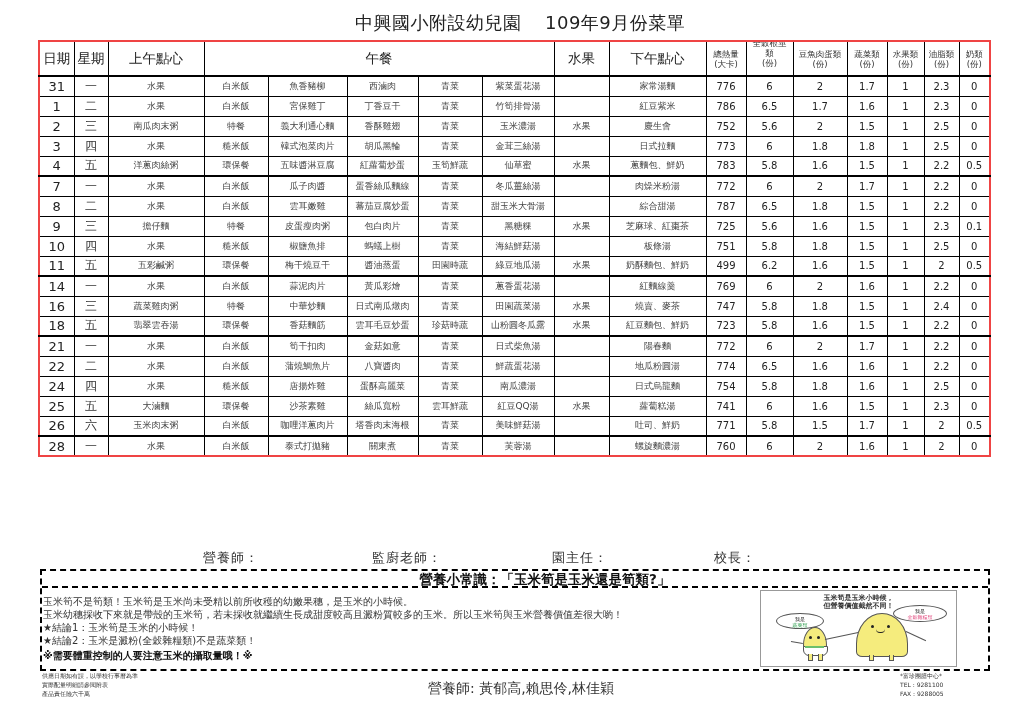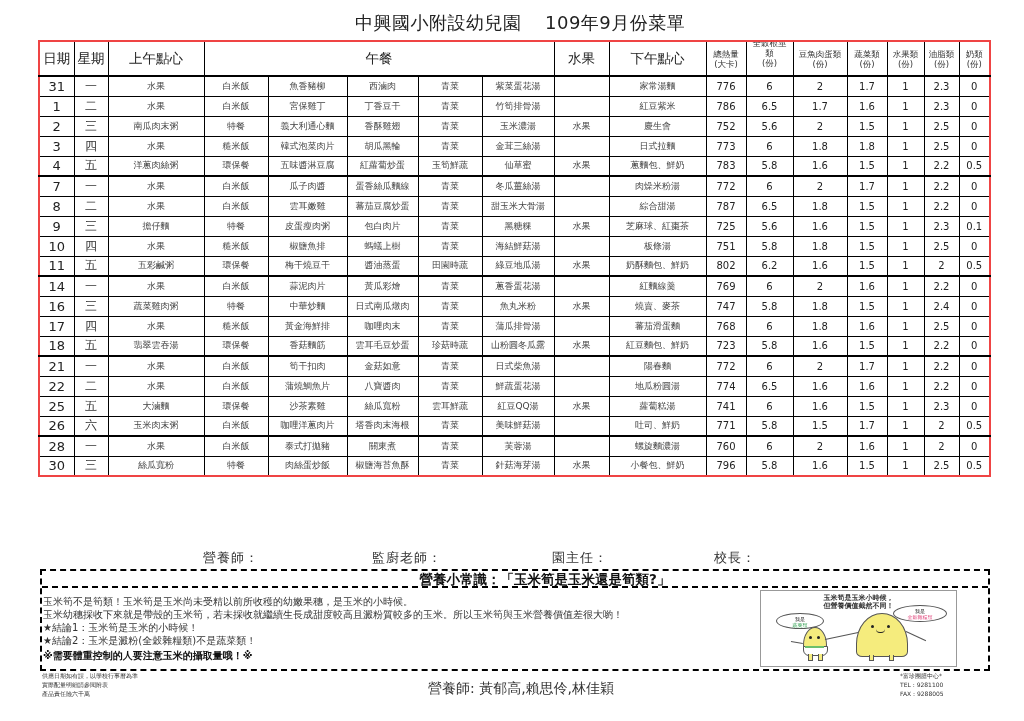--- a/index.html
+++ b/index.html
@@ -306,21 +306,21 @@
         <td class="c-date">11</td>
         <td class="c-wd">五</td>
         <td class="c-food">五彩鹹粥</td>
         <td class="c-food">環保餐</td>
         <td class="c-food">梅干燒豆干</td>
         <td class="c-food">醬油蒸蛋</td>
         <td class="c-food">田園時蔬</td>
         <td class="c-food">綠豆地瓜湯</td>
         <td class="c-food">水果</td>
         <td class="c-food">奶酥麵包、鮮奶</td>
-        <td class="c-num">802</td>
+        <td class="c-num">499</td>
         <td class="c-num">6.2</td>
         <td class="c-num">1.6</td>
         <td class="c-num">1.5</td>
         <td class="c-num">1</td>
         <td class="c-num">2</td>
         <td class="c-num">0.5</td>
       </tr>
       <tr>
         <td class="c-date">14</td>
         <td class="c-wd">一</td>
@@ -341,48 +341,29 @@
         <td class="c-num">0</td>
       </tr>
       <tr>
         <td class="c-date">16</td>
         <td class="c-wd">三</td>
         <td class="c-food">蔬菜雞肉粥</td>
         <td class="c-food">特餐</td>
         <td class="c-food">中華炒麵</td>
         <td class="c-food">日式南瓜燉肉</td>
         <td class="c-food">青菜</td>
-        <td class="c-food">魚丸米粉</td>
+        <td class="c-food">田園蔬菜湯</td>
         <td class="c-food">水果</td>
         <td class="c-food">燒賣、麥茶</td>
         <td class="c-num">747</td>
         <td class="c-num">5.8</td>
         <td class="c-num">1.8</td>
         <td class="c-num">1.5</td>
         <td class="c-num">1</td>
         <td class="c-num">2.4</td>
-        <td class="c-num">0</td>
-      </tr>
-      <tr>
-        <td class="c-date">17</td>
-        <td class="c-wd">四</td>
-        <td class="c-food">水果</td>
-        <td class="c-food">糙米飯</td>
-        <td class="c-food">黃金海鮮排</td>
-        <td class="c-food">咖哩肉末</td>
-        <td class="c-food">青菜</td>
-        <td class="c-food">蒲瓜排骨湯</td>
-        <td class="c-food"></td>
-        <td class="c-food">蕃茄滑蛋麵</td>
-        <td class="c-num">768</td>
-        <td class="c-num">6</td>
-        <td class="c-num">1.8</td>
-        <td class="c-num">1.6</td>
-        <td class="c-num">1</td>
-        <td class="c-num">2.5</td>
         <td class="c-num">0</td>
       </tr>
       <tr class="week-end">
         <td class="c-date">18</td>
         <td class="c-wd">五</td>
         <td class="c-food">翡翠雲吞湯</td>
         <td class="c-food">環保餐</td>
         <td class="c-food">香菇麵筋</td>
         <td class="c-food">雲耳毛豆炒蛋</td>
         <td class="c-food">珍菇時蔬</td>
@@ -429,20 +410,39 @@
         <td class="c-food">地瓜粉圓湯</td>
         <td class="c-num">774</td>
         <td class="c-num">6.5</td>
         <td class="c-num">1.6</td>
         <td class="c-num">1.6</td>
         <td class="c-num">1</td>
         <td class="c-num">2.2</td>
         <td class="c-num">0</td>
       </tr>
       <tr>
+        <td class="c-date">24</td>
+        <td class="c-wd">四</td>
+        <td class="c-food">水果</td>
+        <td class="c-food">糙米飯</td>
+        <td class="c-food">唐揚炸雞</td>
+        <td class="c-food">蛋酥高麗菜</td>
+        <td class="c-food">青菜</td>
+        <td class="c-food">南瓜濃湯</td>
+        <td class="c-food"></td>
+        <td class="c-food">日式烏龍麵</td>
+        <td class="c-num">754</td>
+        <td class="c-num">5.8</td>
+        <td class="c-num">1.8</td>
+        <td class="c-num">1.6</td>
+        <td class="c-num">1</td>
+        <td class="c-num">2.5</td>
+        <td class="c-num">0</td>
+      </tr>
+      <tr>
         <td class="c-date">25</td>
         <td class="c-wd">五</td>
         <td class="c-food">大滷麵</td>
         <td class="c-food">環保餐</td>
         <td class="c-food">沙茶素雞</td>
         <td class="c-food">絲瓜寬粉</td>
         <td class="c-food">雲耳鮮蔬</td>
         <td class="c-food">紅豆QQ湯</td>
         <td class="c-food">水果</td>
         <td class="c-food">蘿蔔糕湯</td>
@@ -484,39 +484,20 @@
         <td class="c-food">芙蓉湯</td>
         <td class="c-food"></td>
         <td class="c-food">螺旋麵濃湯</td>
         <td class="c-num">760</td>
         <td class="c-num">6</td>
         <td class="c-num">2</td>
         <td class="c-num">1.6</td>
         <td class="c-num">1</td>
         <td class="c-num">2</td>
         <td class="c-num">0</td>
-      </tr>
-      <tr>
-        <td class="c-date">30</td>
-        <td class="c-wd">三</td>
-        <td class="c-food">絲瓜寬粉</td>
-        <td class="c-food">特餐</td>
-        <td class="c-food">肉絲蛋炒飯</td>
-        <td class="c-food">椒鹽海苔魚酥</td>
-        <td class="c-food">青菜</td>
-        <td class="c-food">針菇海芽湯</td>
-        <td class="c-food">水果</td>
-        <td class="c-food">小餐包、鮮奶</td>
-        <td class="c-num">796</td>
-        <td class="c-num">5.8</td>
-        <td class="c-num">1.6</td>
-        <td class="c-num">1.5</td>
-        <td class="c-num">1</td>
-        <td class="c-num">2.5</td>
-        <td class="c-num">0.5</td>
       </tr>
     </tbody>
 </table>
 
 <div class="abs sig" style="left:203px">營養師：</div>
 <div class="abs sig" style="left:372px">監廚老師：</div>
 <div class="abs sig" style="left:552px">園主任：</div>
 <div class="abs sig" style="left:714px">校長：</div>
 
 <div class="abs tips-box">

